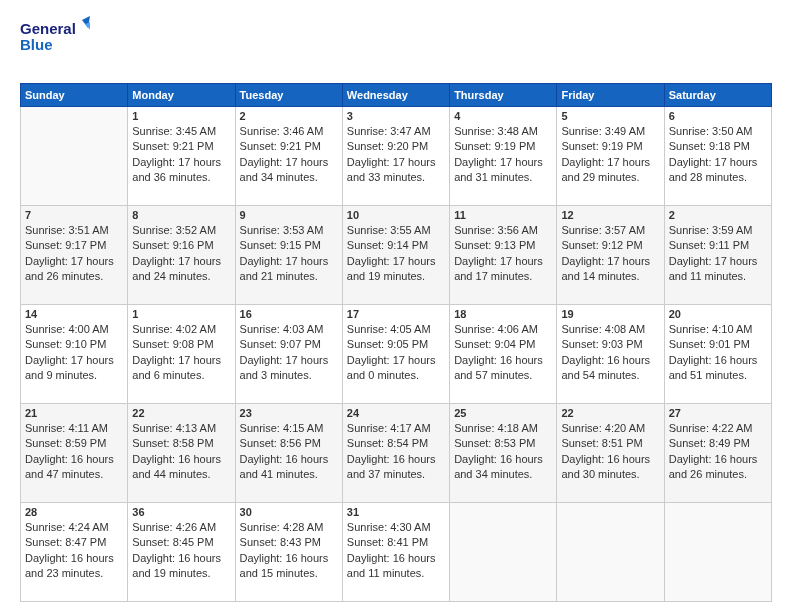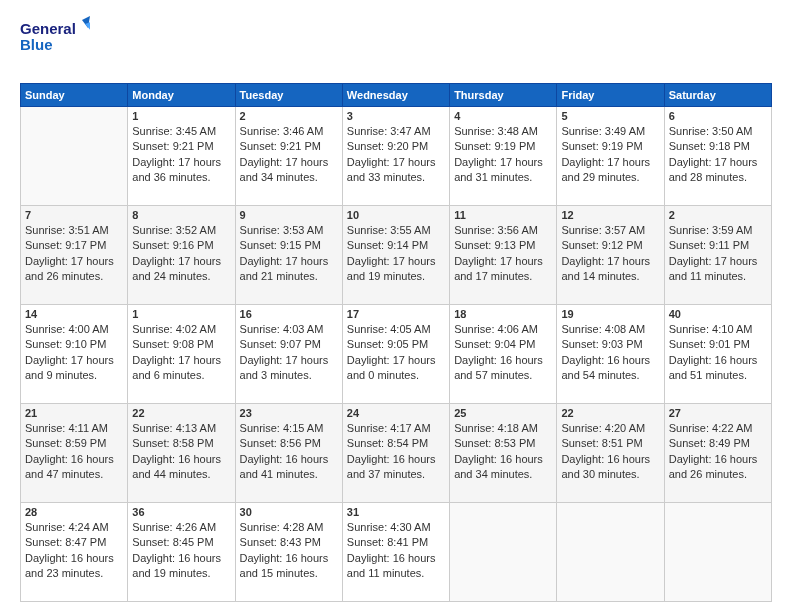--- a/index.html
+++ b/index.html
@@ -195,21 +195,21 @@
           </td>
           <td>
             <span class="day-number">18</span>
             <div class="day-info">Sunrise: 4:06 AM<br>Sunset: 9:04 PM<br>Daylight: 16 hours and 57 minutes.</div>
           </td>
           <td>
             <span class="day-number">19</span>
             <div class="day-info">Sunrise: 4:08 AM<br>Sunset: 9:03 PM<br>Daylight: 16 hours and 54 minutes.</div>
           </td>
           <td>
-            <span class="day-number">40</span>
+            <span class="day-number">20</span>
             <div class="day-info">Sunrise: 4:10 AM<br>Sunset: 9:01 PM<br>Daylight: 16 hours and 51 minutes.</div>
           </td>
         </tr>
         <tr>
           <td>
             <span class="day-number">21</span>
             <div class="day-info">Sunrise: 4:11 AM<br>Sunset: 8:59 PM<br>Daylight: 16 hours and 47 minutes.</div>
           </td>
           <td>
             <span class="day-number">22</span>

